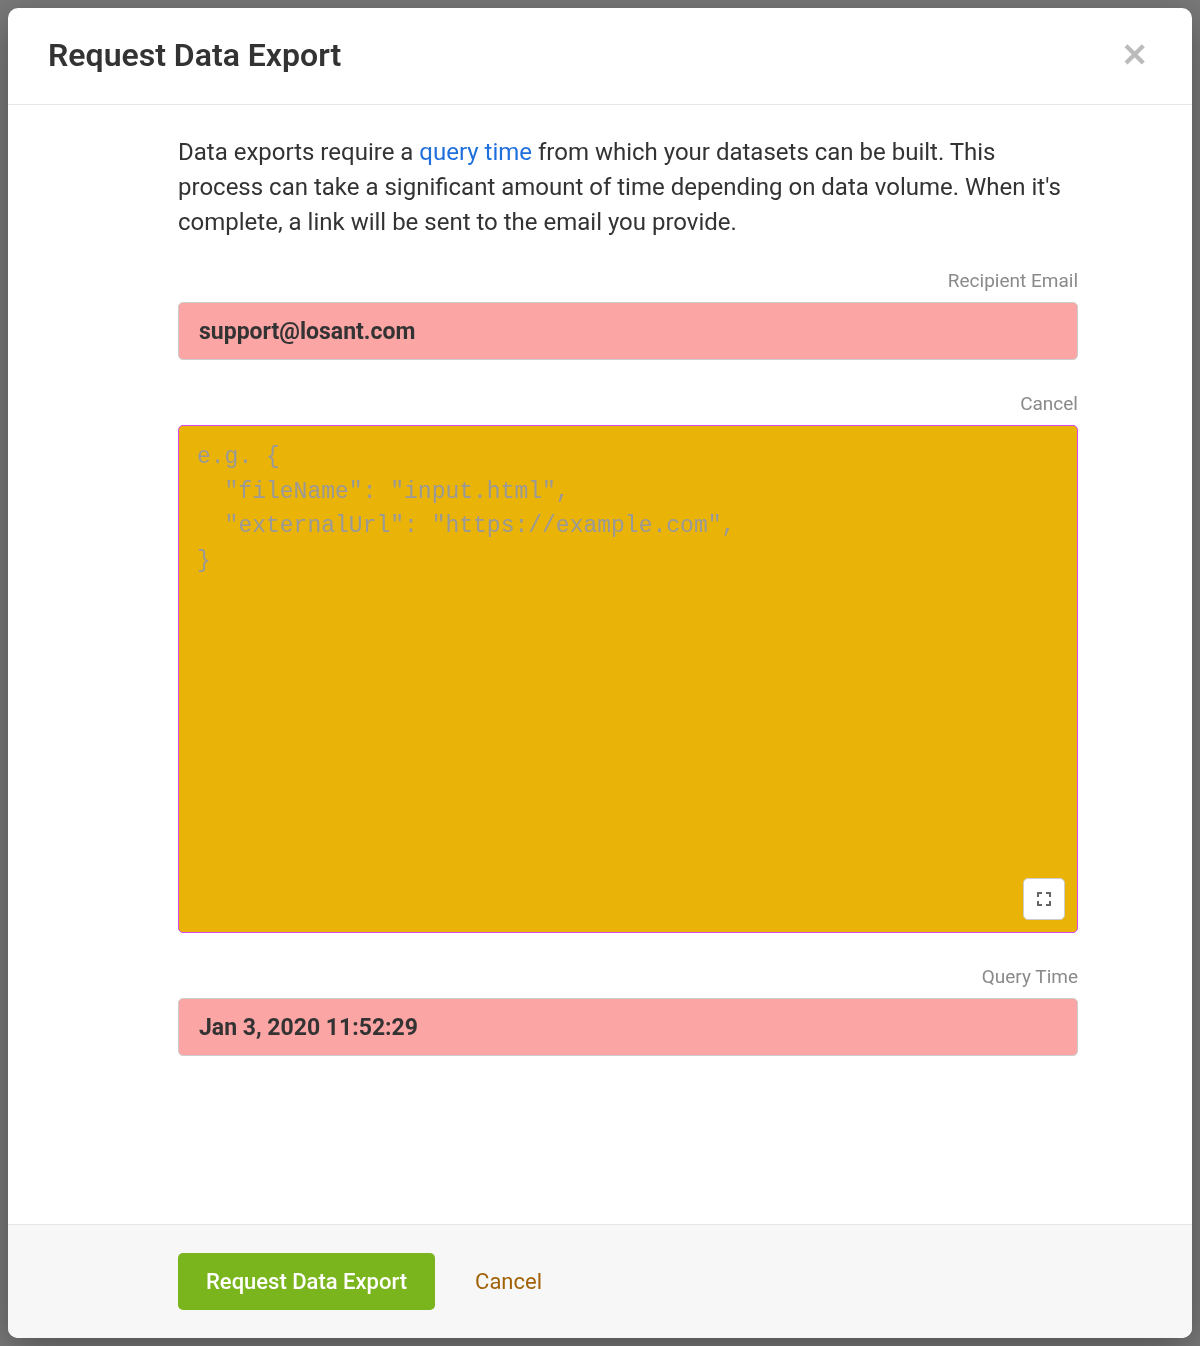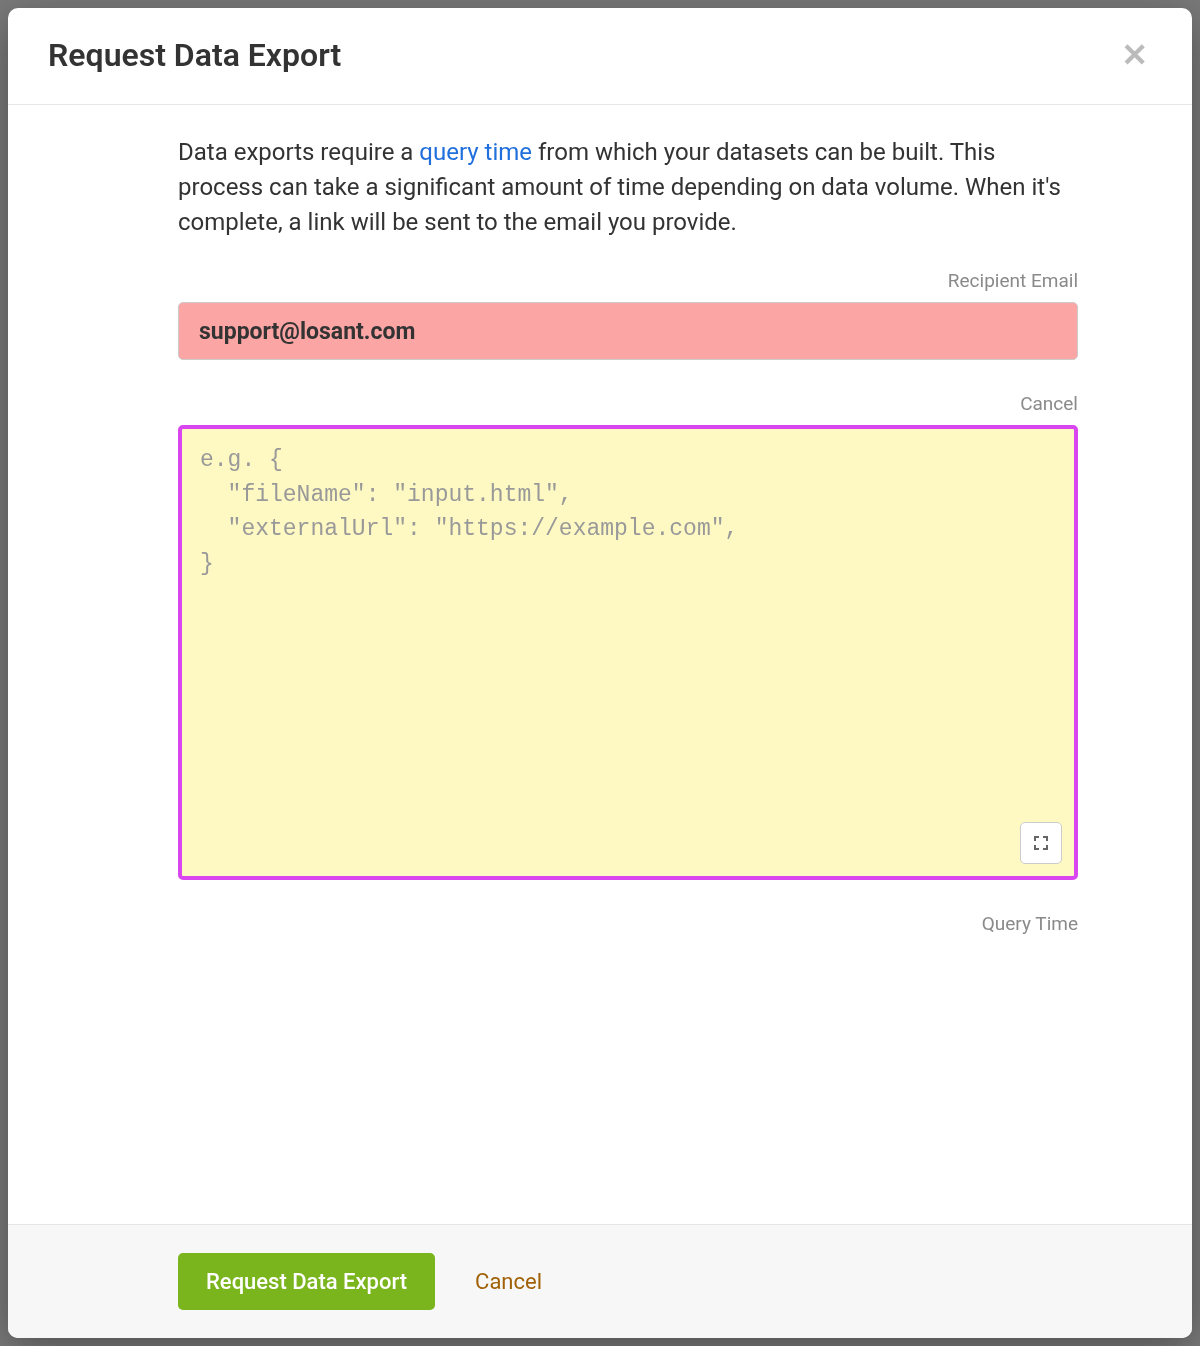--- a/index.html
+++ b/index.html
@@ -95,24 +95,24 @@
       background: #fca5a5;
       border: 1px solid #ccc;
       border-radius: 5px;
       outline: none;
       font-family: inherit;
       font-weight: bold;
     }
     .context-area {
       position: relative;
       width: 100%;
-      height: 455px;
-      border: 4px solid #d946ef;
-      border-radius: 5px;
-      background: #fef9c3;
+      height: 508px;
+      border: 1px solid #d946ef;
+      border-radius: 5px;
+      background: #eab308;
     }
     .context-textarea {
       width: 100%;
       height: 100%;
       padding: 14px 18px;
       font-family: "SFMono-Regular", Consolas, "Liberation Mono", Menlo, monospace;
       font-size: 23px;
       line-height: 1.5;
       color: #333;
       border: none;
@@ -216,20 +216,21 @@
               <path d="M10 2 L14 2 L14 6"></path>
               <path d="M14 10 L14 14 L10 14"></path>
               <path d="M6 14 L2 14 L2 10"></path>
             </svg>
           </button>
         </div>
       </div>
 
       <div class="form-group" style="margin-bottom:0;">
         <label class="form-label">Query Time</label>
+        <input type="text" class="text-input" value="Jan 3, 2020 11:52:29" style="">
       </div>
 
     </div>
   </div>
 
   <div class="modal-footer">
     <button class="primary-btn">Request Data Export</button>
     <button class="cancel-link">Cancel</button>
   </div>
 

